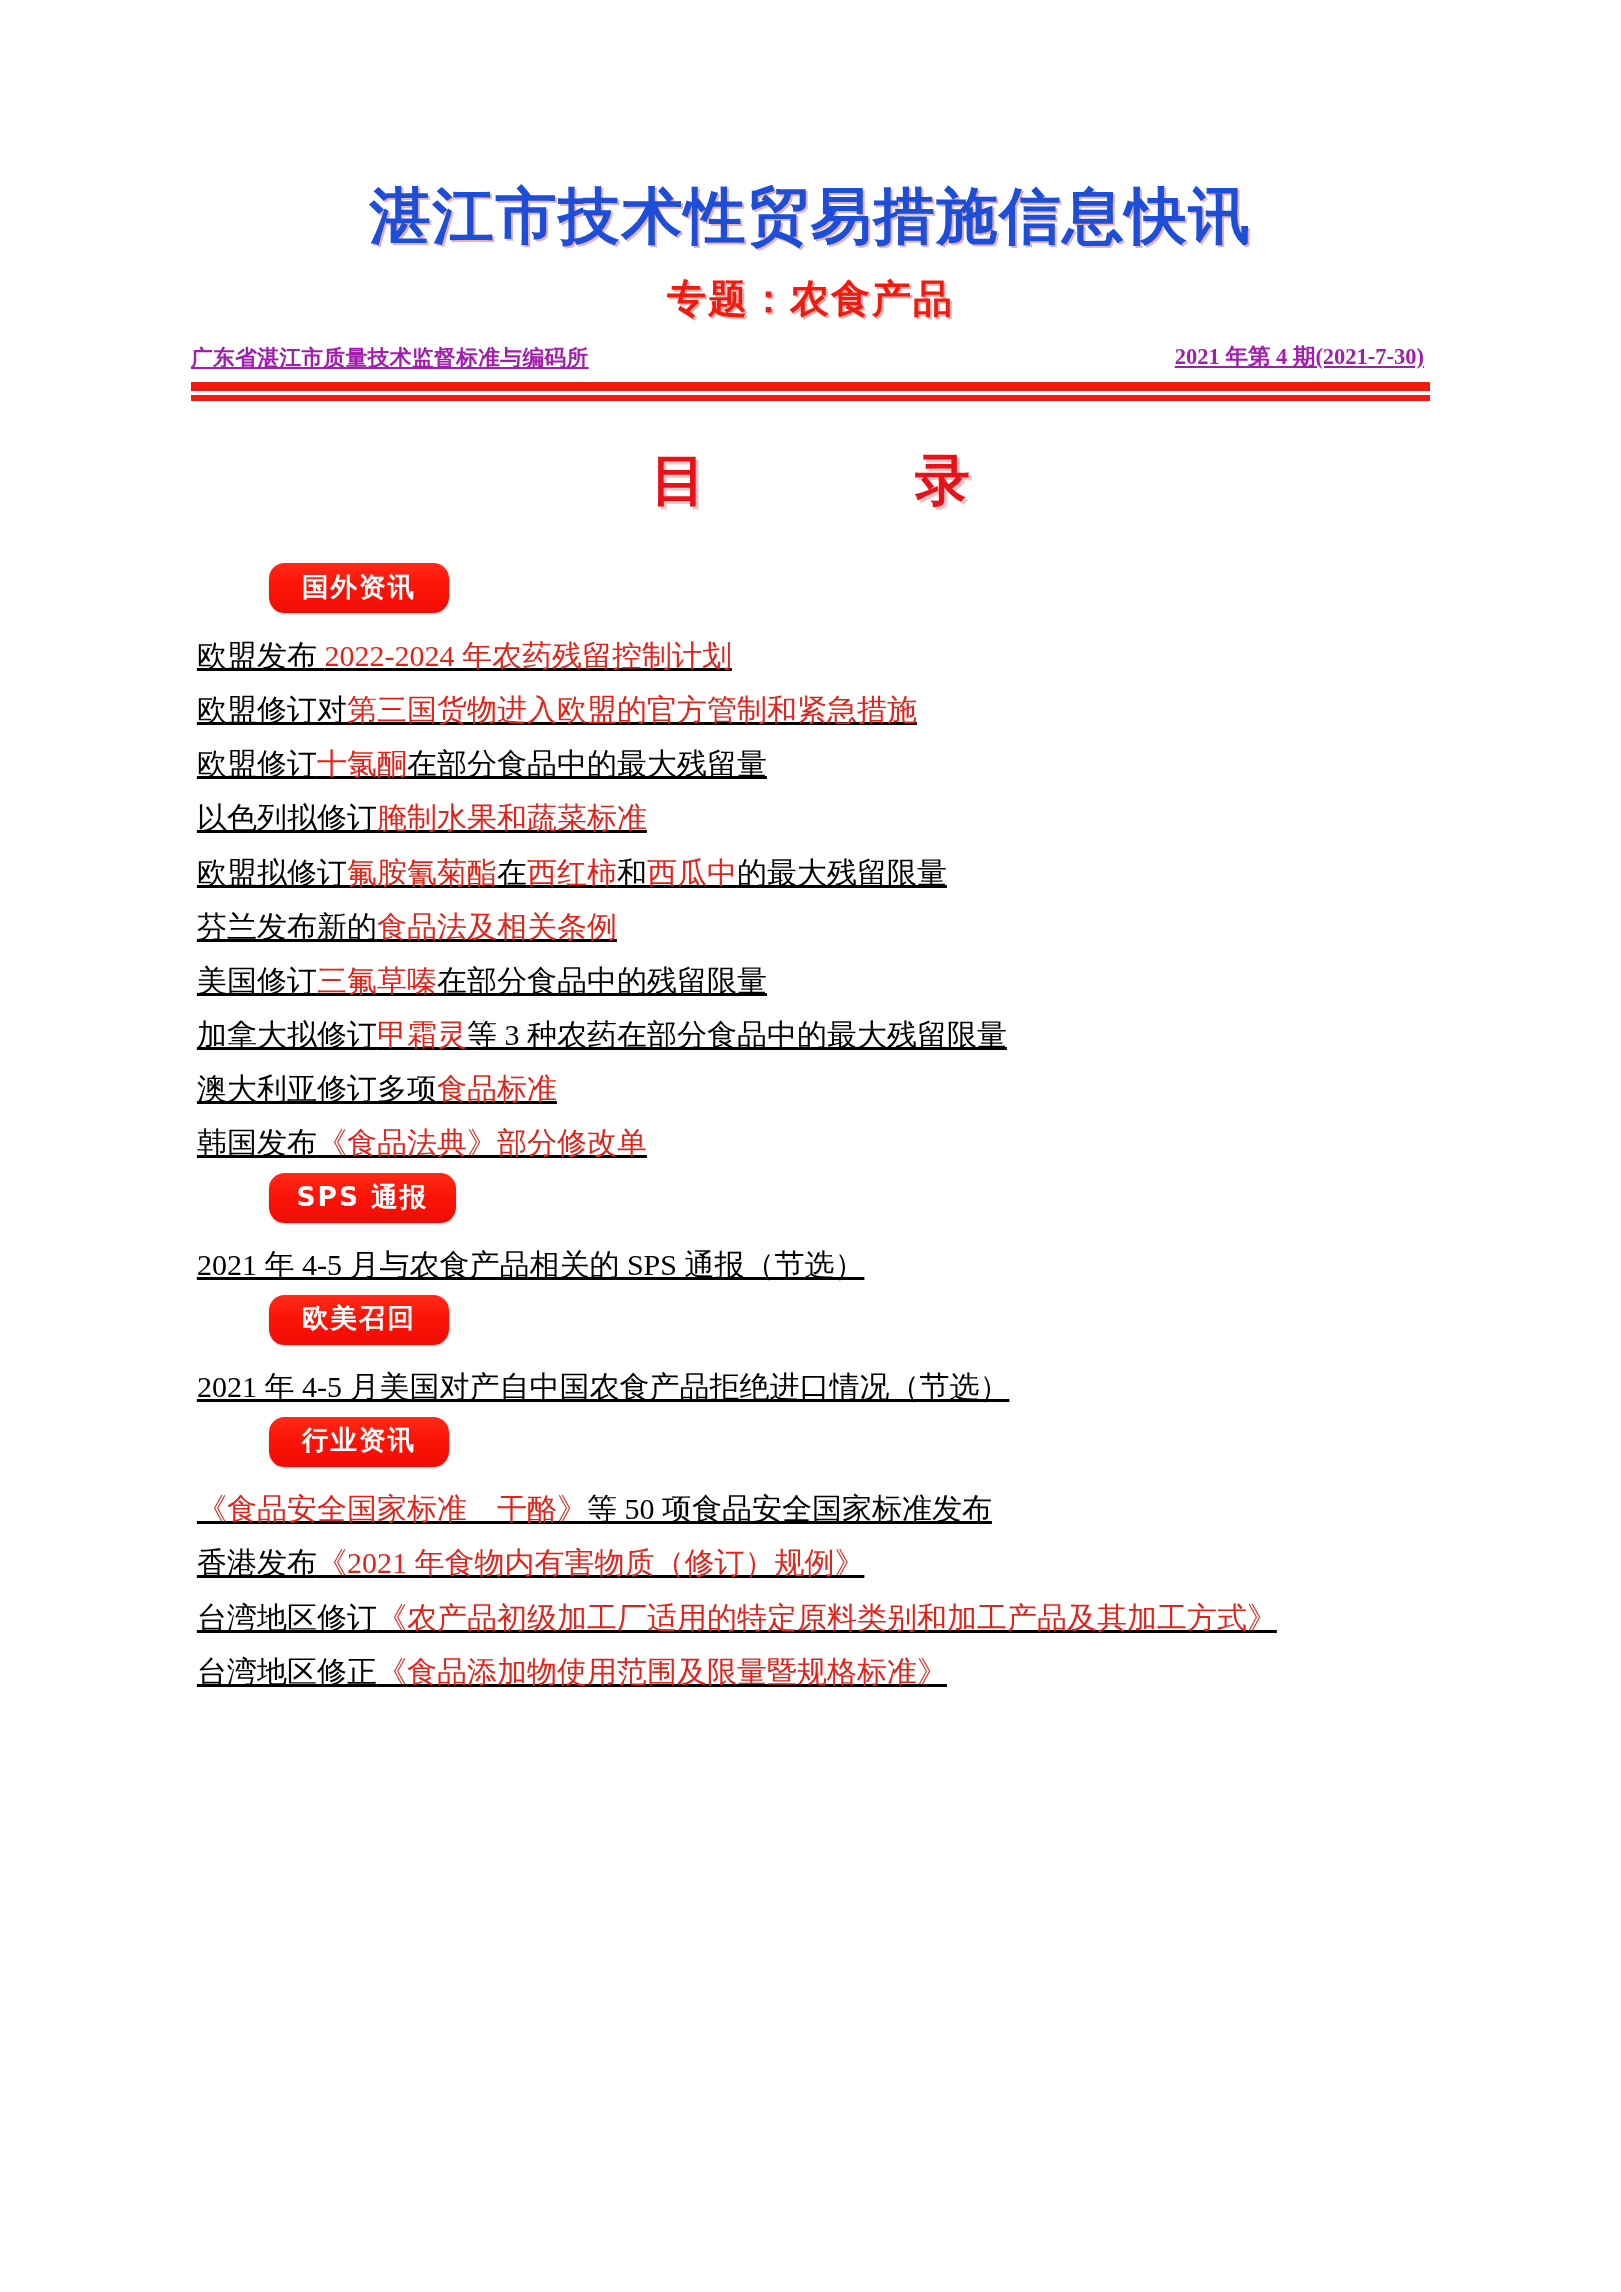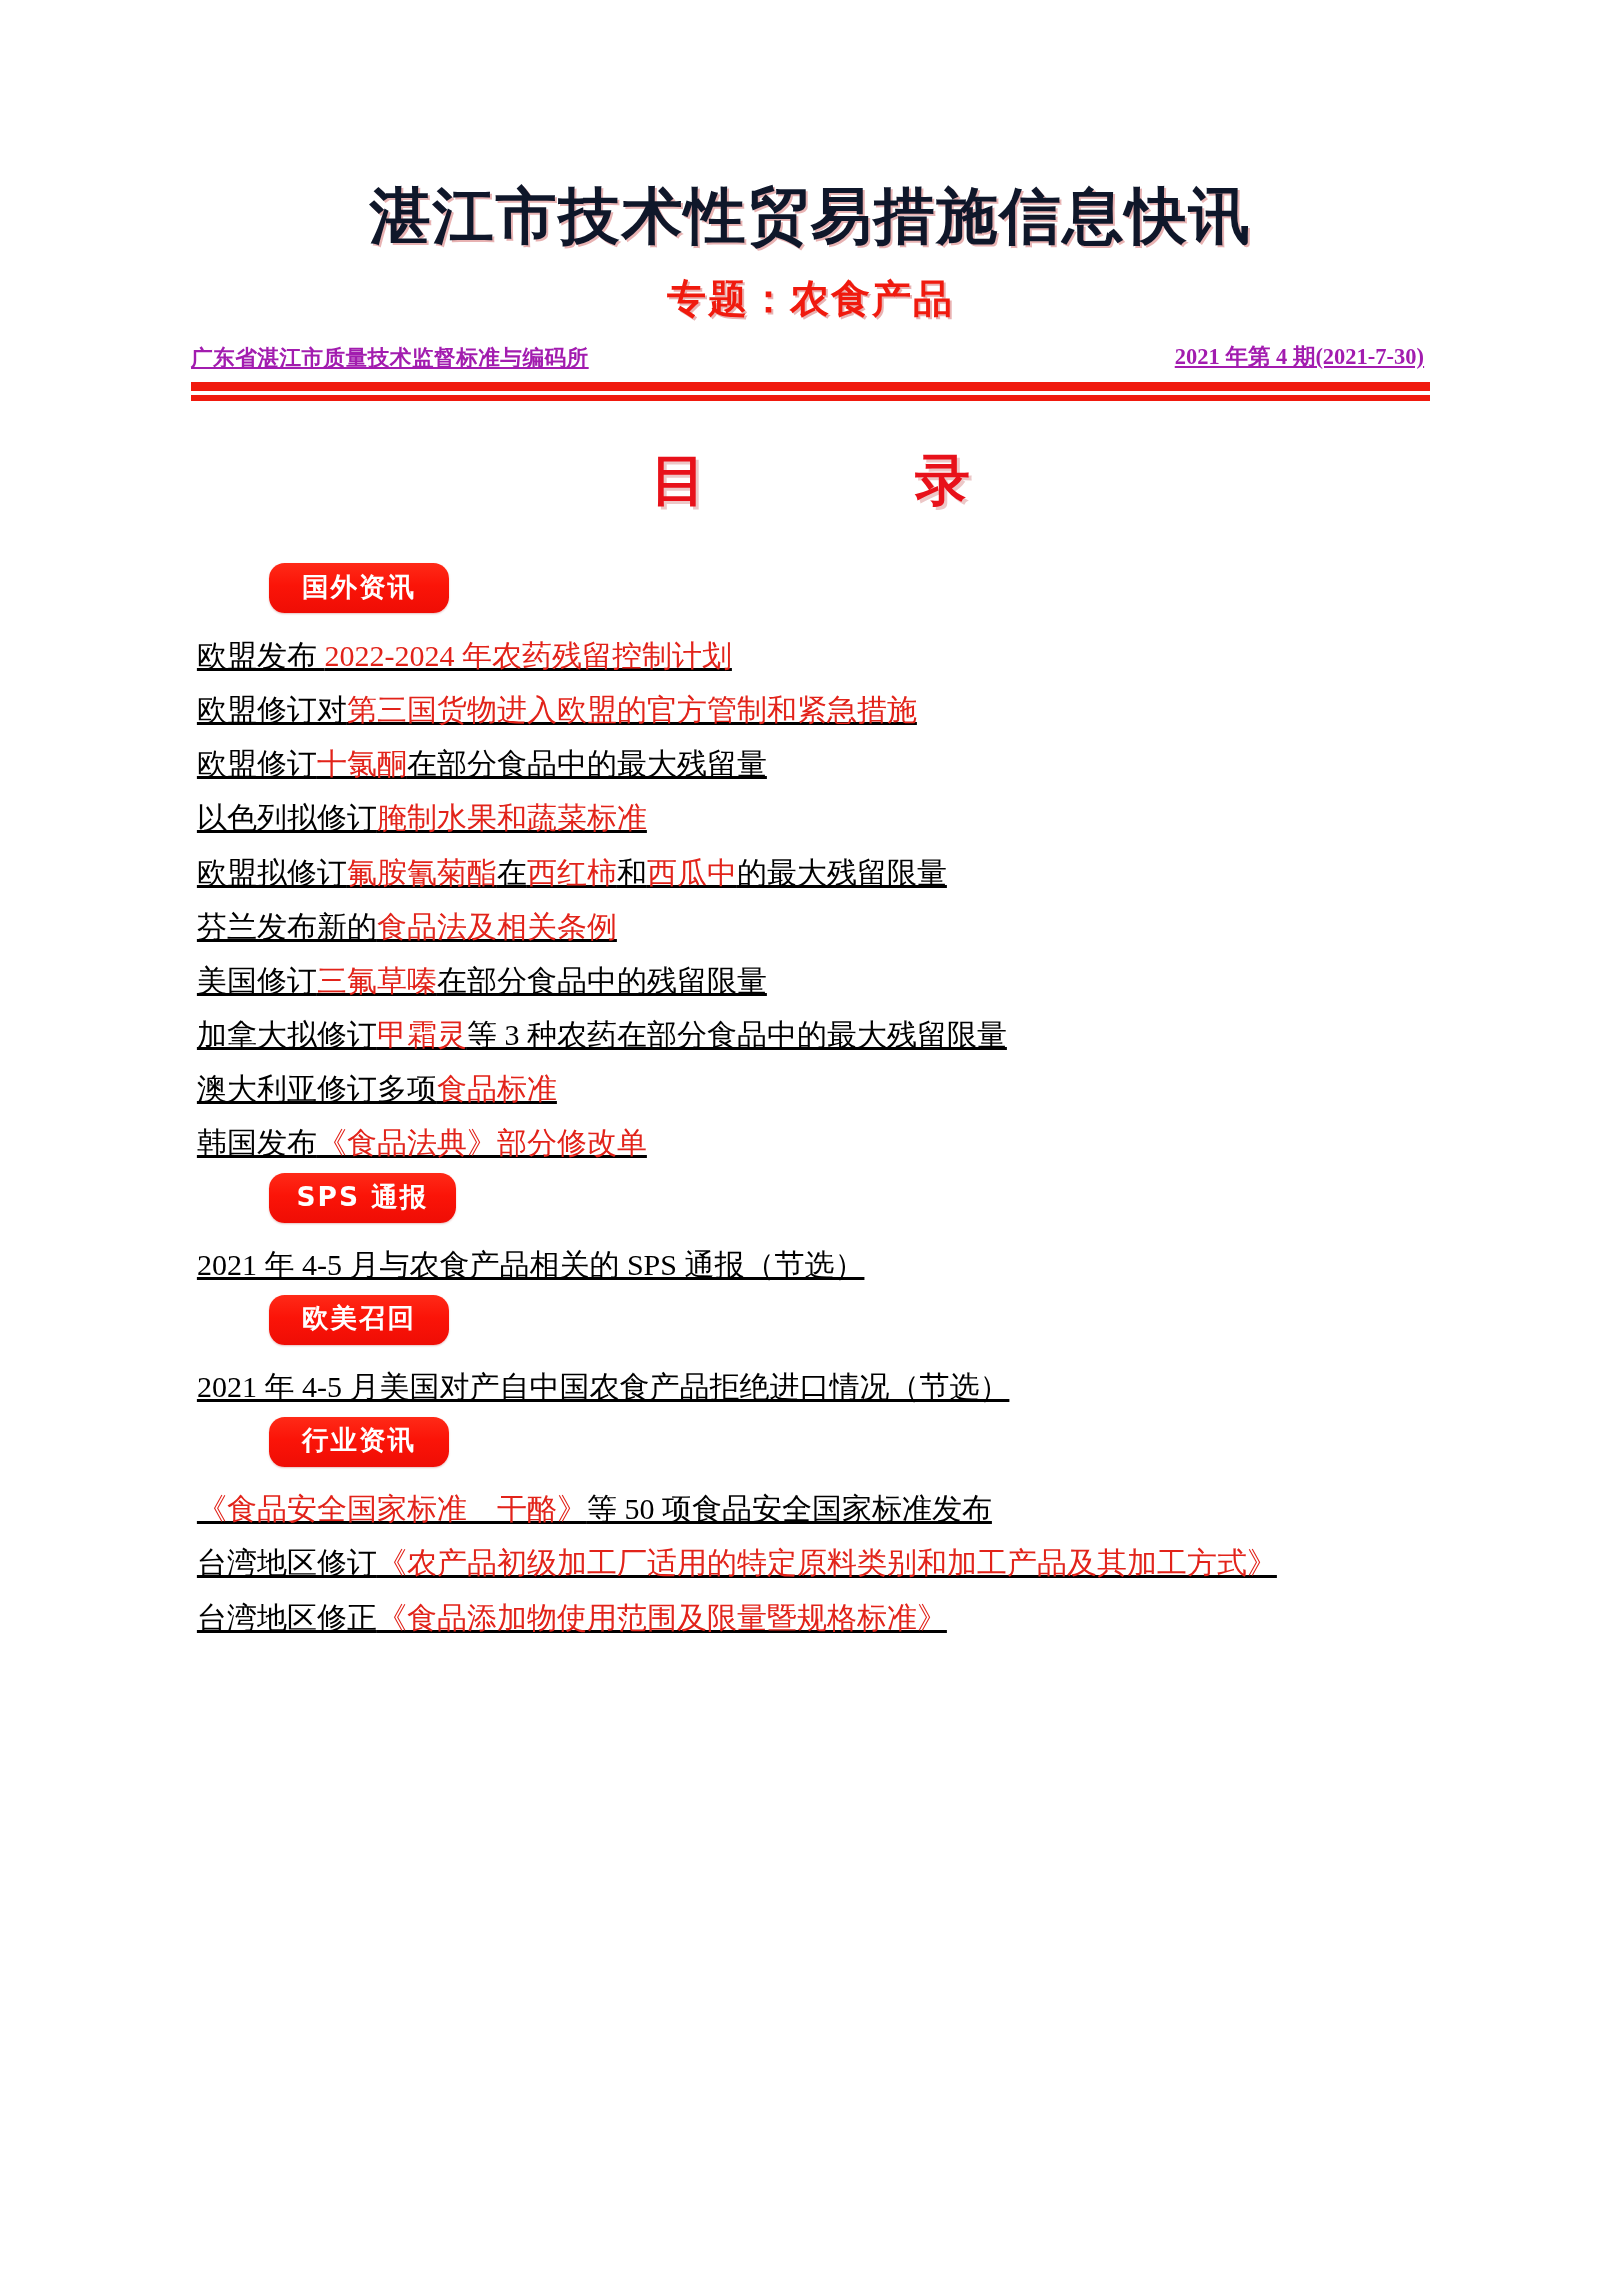--- a/index.html
+++ b/index.html
@@ -25,21 +25,21 @@
 
   
   .masthead {
     padding-top: 182px;
     text-align: center;
   }
   .main-title {
     font-family: "DejaVu Sans", sans-serif;
     font-weight: bold;
     font-size: 61px;
-    color: #0f172a;
+    color: #1d4ed8;
     letter-spacing: 2px;
     line-height: 1.12;
     margin: 0;
     text-shadow: 2px 2px 0 rgba(180,0,0,0.30);
   }
   .sub-title {
     font-family: "DejaVu Sans", sans-serif;
     font-weight: bold;
     font-size: 39px;
     color: #f01a0e;
@@ -190,20 +190,21 @@
         <div class="section">
           <div class="badge-row"><span class="badge">欧美召回</span></div>
           <ul class="entry-list">
             <li class="entry"><span class="k">2021 年 4-5 月美国对产自中国农食产品拒绝进口情况（节选）</span></li>
           </ul>
         </div>
         <div class="section">
           <div class="badge-row"><span class="badge">行业资讯</span></div>
           <ul class="entry-list">
             <li class="entry"><span class="r">《食品安全国家标准　干酪》</span><span class="k">等 50 项食品安全国家标准发布</span></li>
+            <li class="entry"><span class="k">香港发布</span><span class="r">《2021 年食物内有害物质（修订）规例》</span></li>
             <li class="entry"><span class="k">台湾地区修订</span><span class="r">《农产品初级加工厂适用的特定原料类别和加工产品及其加工方式》</span></li>
             <li class="entry"><span class="k">台湾地区修正</span><span class="r">《食品添加物使用范围及限量暨规格标准》</span></li>
           </ul>
         </div>
       </div>
   </div>
 
 </div>
 
 

